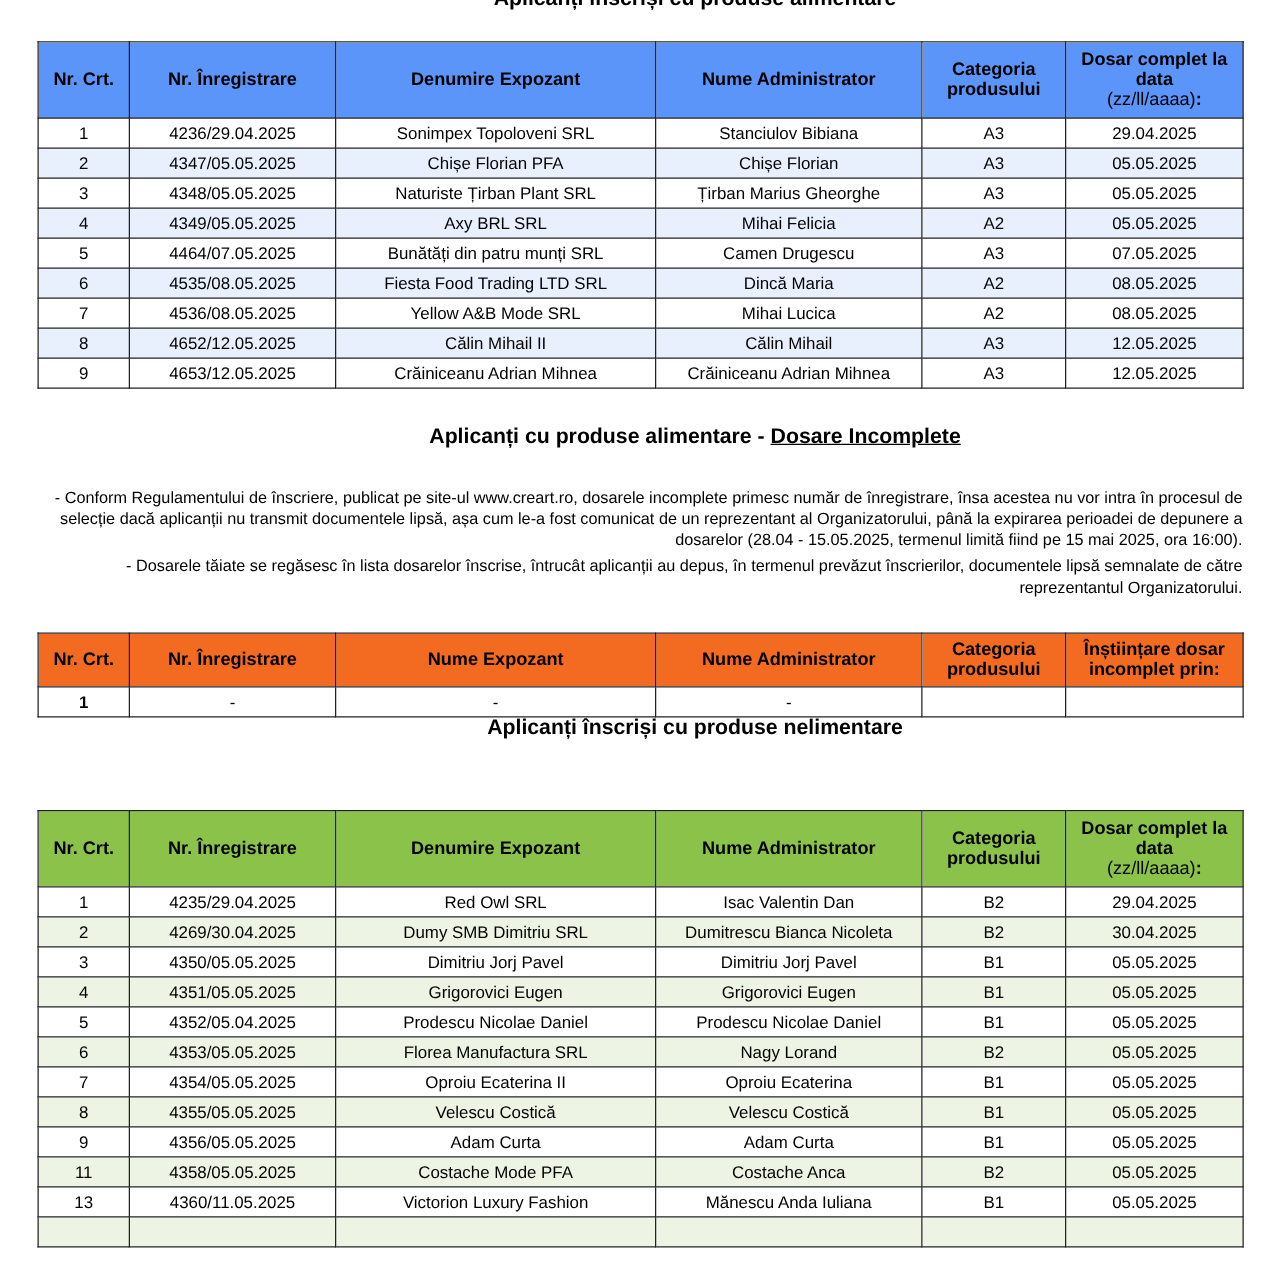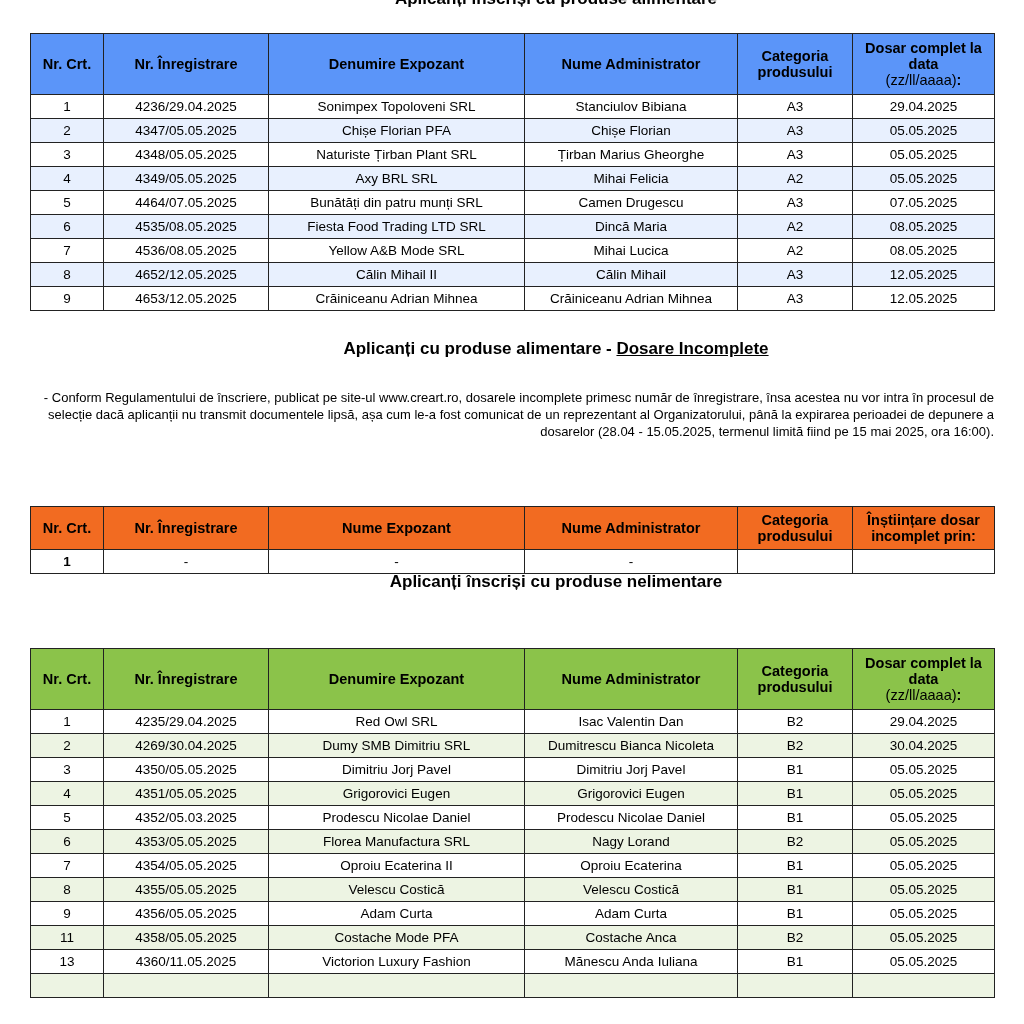--- a/index.html
+++ b/index.html
@@ -137,20 +137,21 @@
         <td>A3</td>
         <td>12.05.2025</td>
       </tr>
     </tbody>
 </table>
 
 <div class="section-title" style="top:339px;"><span>Aplicanți cu produse alimentare - </span><u>Dosare Incomplete</u></div>
 
 <div class="notes" style="top:389px;text-align:right;">
   <p>- Conform Regulamentului de înscriere, publicat pe site-ul www.creart.ro, dosarele incomplete primesc număr de înregistrare, însa acestea nu vor intra în procesul de selecție dacă aplicanții nu transmit documentele lipsă, așa cum le-a fost comunicat de un reprezentant al Organizatorului, până la expirarea perioadei de depunere a dosarelor (28.04 - 15.05.2025, termenul limită fiind pe 15 mai 2025, ora 16:00).</p>
+  <p>- Dosarele tăiate se regăsesc în lista dosarelor înscrise, întrucât aplicanții au depus, în termenul prevăzut înscrierilor, documentele lipsă semnalate de către reprezentantul Organizatorului.</p>
 </div>
 
 <table class="grid orange" style="top:506px;">
   <colgroup>
       <col class="c1">
       <col class="c2">
       <col class="c3">
       <col class="c4">
       <col class="c5">
       <col class="c6">
@@ -226,21 +227,21 @@
       <tr>
         <td>4</td>
         <td>4351/05.05.2025</td>
         <td>Grigorovici Eugen</td>
         <td>Grigorovici Eugen</td>
         <td>B1</td>
         <td>05.05.2025</td>
       </tr>
       <tr>
         <td>5</td>
-        <td>4352/05.03.2025</td>
+        <td>4352/05.04.2025</td>
         <td>Prodescu Nicolae Daniel</td>
         <td>Prodescu Nicolae Daniel</td>
         <td>B1</td>
         <td>05.05.2025</td>
       </tr>
       <tr>
         <td>6</td>
         <td>4353/05.05.2025</td>
         <td>Florea Manufactura SRL</td>
         <td>Nagy Lorand</td>

